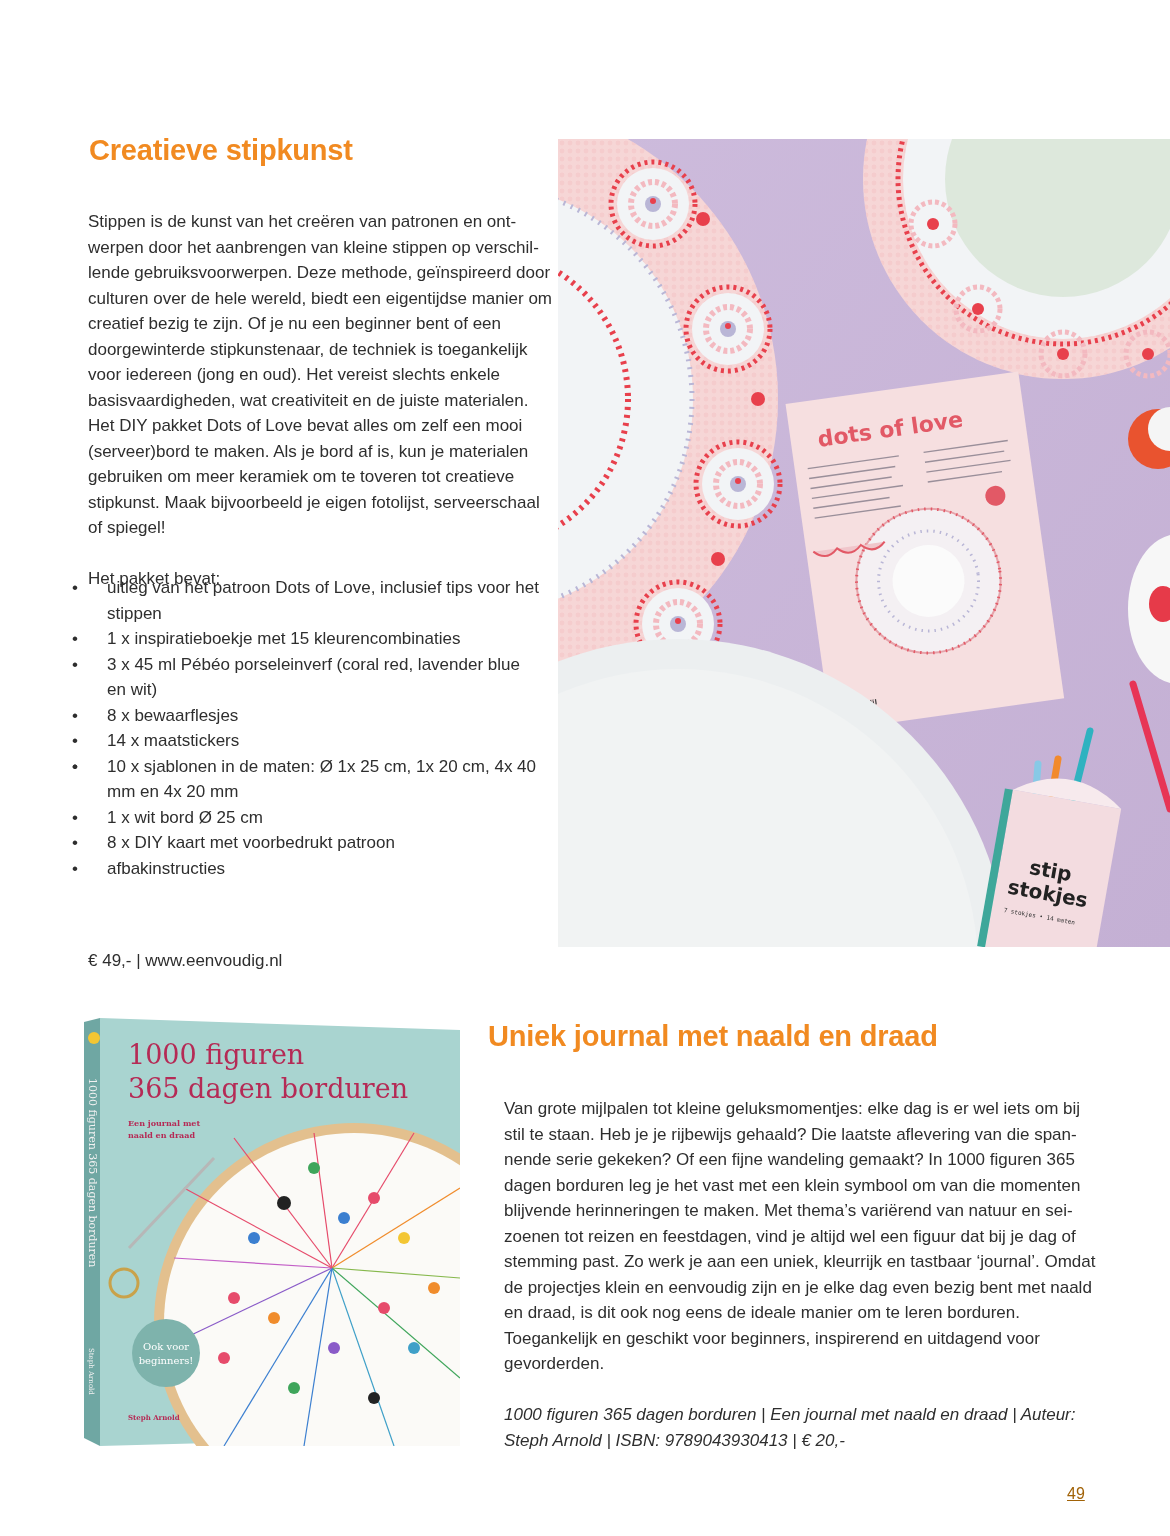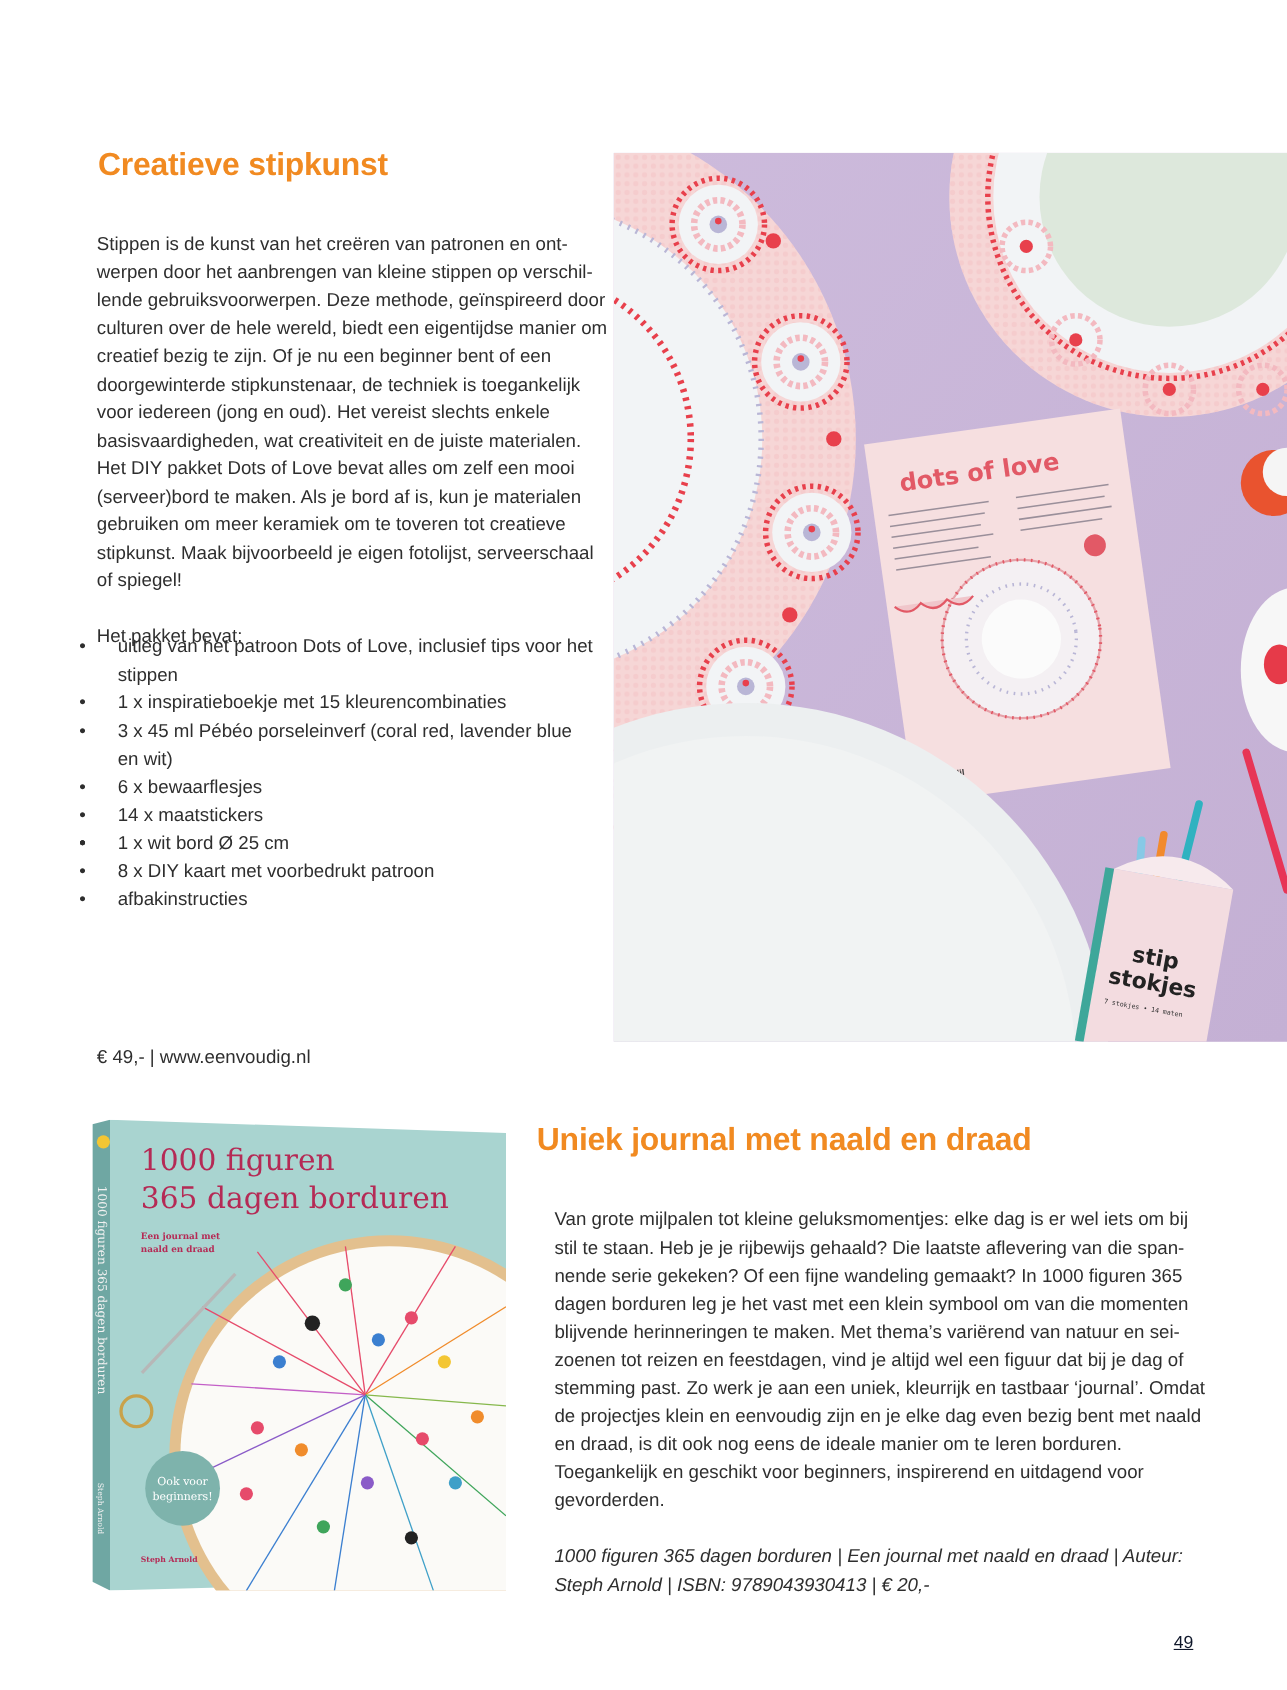--- a/index.html
+++ b/index.html
@@ -6,39 +6,39 @@
   body { width:1170px; height:1536px; background:#ffffff; position:relative; overflow:hidden;
          font-family:"Liberation Sans", sans-serif; color:#2b2b2b; }
   .abs { position:absolute; }
   h2 { margin:0; font-family:"Liberation Sans", sans-serif; font-weight:700; color:#f18a21; font-size:29px; letter-spacing:-0.2px; }
   .body-text { font-size:17px; line-height:25.5px; color:#2e2e2e; margin:16px; }
   .list { list-style:none; margin:0; padding:0; }
   .list li { position:relative; padding-left:35px; font-size:17px; line-height:25.5px; color:#2e2e2e; }
   .list li .bullet { position:absolute; left:0; top:0; width:20px; text-align:left; }
   .photo { left:558px; top:139px; width:612px; height:808px; overflow:hidden; background:#c9b6d8; }
   .book { left:84px; top:1018px; width:376px; height:428px; }
-  .page-number { font-size:16px; color:#0f172a;text-decoration:underline; }
+  .page-number { font-size:16px; color:#a16207;text-decoration:underline; }
 </style>
 </head>
 <body>
 
 <h2 class="abs" style="left:89px; top:134px;">Creatieve stipkunst</h2>
 
 <p class="abs body-text" style="left:72px; top:193px; width:470px; hyphens:manual;">Stippen is de kunst van het creëren van patronen en ont­werpen door het aanbrengen van kleine stippen op verschil­lende gebruiksvoorwerpen. Deze methode, geïnspireerd door culturen over de hele wereld, biedt een eigentijdse manier om creatief bezig te zijn. Of je nu een beginner bent of een doorgewinterde stipkunstenaar, de techniek is toe­gankelijk voor iedereen (jong en oud). Het vereist slechts enkele basisvaardigheden, wat creativiteit en de juiste mate­rialen. Het DIY pakket Dots of Love bevat alles om zelf een mooi (serveer)bord te maken. Als je bord af is, kun je mate­rialen gebruiken om meer keramiek om te toveren tot crea­tieve stipkunst. Maak bijvoorbeeld je eigen fotolijst, serveer­schaal of spiegel!</p>
 
 <p class="abs body-text" style="left:72px; top:550px;">Het pakket bevat:</p>
 
 <ul class="abs list" style="left:72px; top:575px; width:470px;">
   <li><span class="bullet">•</span><span>uitleg van het patroon Dots of Love, inclusief tips voor het stippen</span></li>
   <li><span class="bullet">•</span><span>1 x inspiratieboekje met 15 kleurencombinaties</span></li>
   <li><span class="bullet">•</span><span>3 x 45 ml Pébéo porseleinverf (coral red, lavender blue en wit)</span></li>
-  <li><span class="bullet">•</span><span>6 x bewaarflesjes</span></li>
+  <li><span class="bullet">•</span><span>8 x bewaarflesjes</span></li>
   <li><span class="bullet">•</span><span>14 x maatstickers</span></li>
   <li><span class="bullet">•</span></li>
-  <li><span class="bullet">•</span></li>
+  <li><span class="bullet">•</span><span>10 x sjablonen in de maten: Ø 1x 25 cm, 1x 20 cm, 4x 40 mm en 4x 20 mm</span></li>
   <li><span class="bullet">•</span><span>1 x wit bord Ø 25 cm</span></li>
   <li><span class="bullet">•</span><span>8 x DIY kaart met voorbedrukt patroon</span></li>
   <li><span class="bullet">•</span><span>afbakinstructies</span></li>
 </ul>
 
 <p class="abs body-text" style="left:72px; top:932px;">€ 49,- | www.eenvoudig.nl</p>
 
 <div class="abs photo">
   <svg width="612" height="808" viewBox="0 0 612 808" xmlns="http://www.w3.org/2000/svg">
     <defs>

